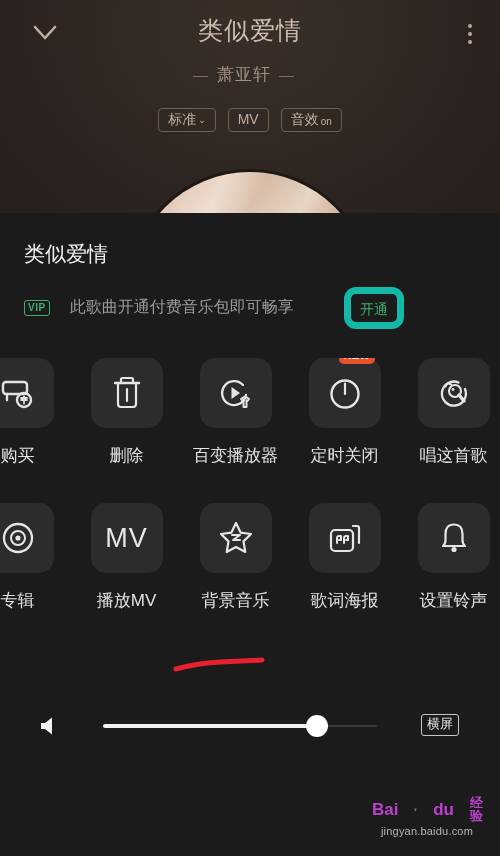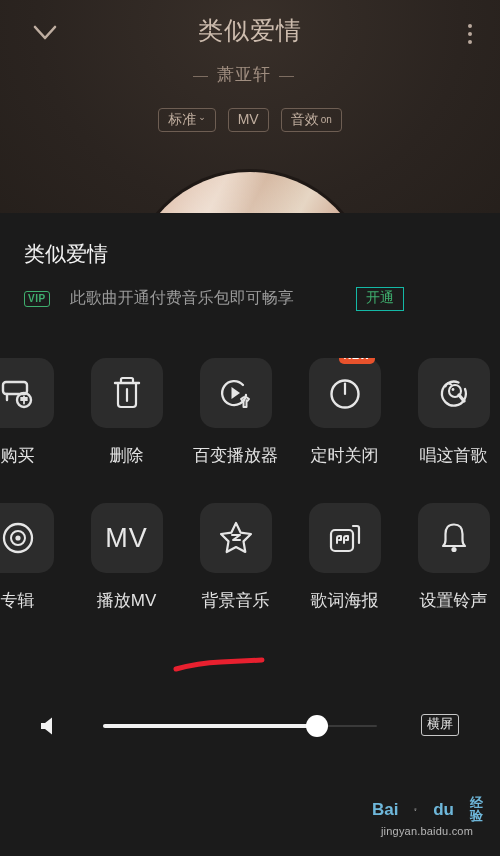--- a/index.html
+++ b/index.html
@@ -36,21 +36,21 @@
     position:absolute; left:0; top:63px; width:488px; text-align:center;
     font-size:17px; color:#a08e80; letter-spacing:1px;
   }
   #artist-row .dash { color:#7d6d61; padding:0 8px; font-size:15px; }
 
   #quality-row { position:absolute; left:0; top:108px; width:500px;
     display:flex; justify-content:center; align-items:center; gap:12px; }
   .pill {
     border:1px solid #6e5e53; border-radius:4px; color:#c0ae9f;
     font-size:14px; padding:3px 9px 4px; line-height:1.1; cursor:pointer;
-    display:flex; align-items:flex-start; gap:2px; background:transparent;
+    display:flex; align-items:center; gap:2px; background:transparent;
   }
   .pill .sup { font-size:10px; position:relative; top:2px; }
   .pill .caret { font-size:9px; position:relative; top:1px; }
 
   #album-art {
     position:absolute; left:130px; top:172px; width:240px; height:240px;
     border-radius:50%;
     background:
       radial-gradient(circle at 30% 22%, rgba(255,255,255,.35) 0%, rgba(255,255,255,0) 42%),
       linear-gradient(118deg,#c49a84 0%,#d9b49c 12%,#e8d2c0 27%,#d3b49c 38%,#e6d6c4 52%,#cfa993 66%,#d9a98f 80%,#b8816b 100%);
@@ -65,22 +65,22 @@
 
   #sheet-song-title { position:absolute; left:24px; top:27px; font-size:21px; color:#f2f2f2; }
 
   #vip-row { position:absolute; left:24px; top:74px; width:380px; display:flex; align-items:center; }
   #vip-badge {
     border:1px solid #3fae6e; color:#3fae6e; font-size:10px; font-weight:bold;
     border-radius:3px; padding:0px 3px 1px; letter-spacing:.5px; line-height:13px;
   }
   #vip-text { color:#9a9a9a; font-size:16px; margin-left:20px; }
   #vip-open-btn {
-    margin-left:auto; border:1px solid #14b8a6; color:#3fae6e; font-size:14px;
-    border-radius:0; padding:1px 9px 4px; cursor:pointer; line-height:1.2;
+    margin-left:auto; border:7px solid #14b8a6; color:#3fae6e; font-size:14px;
+    border-radius:12px; padding:7px 9px 4px; cursor:pointer; line-height:1.2;
   }
 
   
   .grid-row { position:absolute; left:0; width:500px; height:120px; overflow:hidden; }
   #grid-row-1 { top:145px; }
   #grid-row-2 { top:290px; }
   .grid-track { position:absolute; top:0; left:-37px; display:flex; }
   .grid-item { width:109px; display:flex; flex-direction:column; align-items:center; cursor:pointer; }
   .tile {
     width:72px; height:70px; border-radius:15px; background:#2c2c2c;
@@ -106,21 +106,21 @@
   #volume-track-fill { position:absolute; left:0; top:0px; width:215px; height:4px; background:#f2f2f2; border-radius:3px; }
   #volume-thumb { position:absolute; left:205px; top:-9px; width:22px; height:22px; border-radius:50%; background:#fff; }
   #landscape-btn {
     position:absolute; left:421px; top:11px; border:1px solid #c8c8c8; border-radius:3px;
     color:#e8e8e8; font-size:13px; padding:2px 5px 3px; cursor:pointer; line-height:1.15;
   }
 
   
   #watermark { position:absolute; left:372px; top:796px; width:110px; text-align:center; z-index:10; opacity:.85; }
   #watermark .wm-logo { display:flex; align-items:center; justify-content:center; gap:16px;
-      font-size:17px; color:#7dd3fc; font-weight:bold; line-height:1; }
+      font-size:17px; color:#d946ef; font-weight:bold; line-height:1; }
   #watermark .wm-cn { font-size:13px; letter-spacing:-1px; }
   #watermark .wm-url { font-size:11px; color:#d0d0d0; margin-top:3px; letter-spacing:.2px; }
 </style>
 </head>
 <body>
 
 <div id="player-bg">
 
   <div class="bg-layer" id="chevron-down">
     <svg width="32" height="30" viewBox="0 0 32 30">

